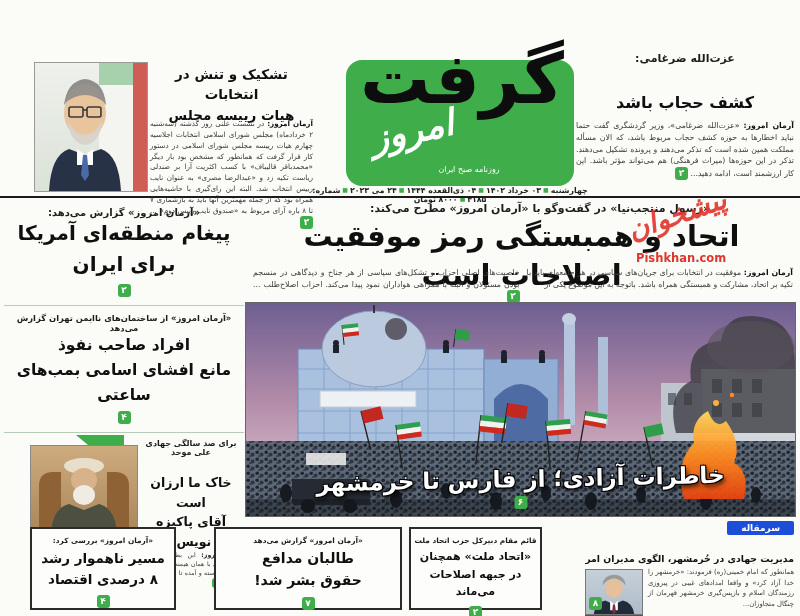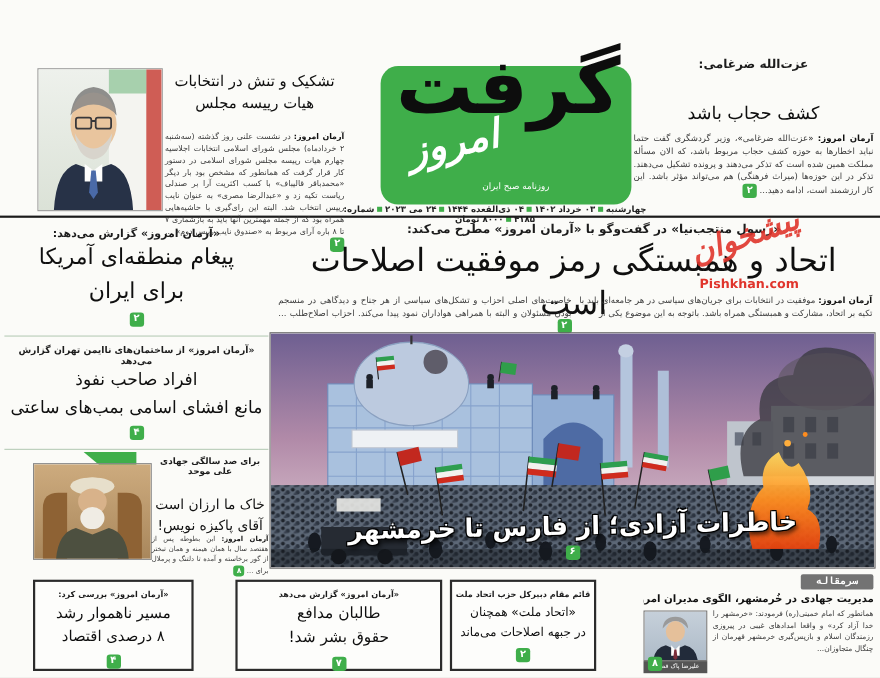--- a/index.html
+++ b/index.html
@@ -1,21 +1,21 @@
 <!DOCTYPE html>
 <html lang="fa" dir="rtl"><head>
 <meta charset="utf-8">
 <style>
   html,body{margin:0;padding:0;background:#e9e9e6;}
   .page{position:relative;width:800px;height:616px;margin:0 auto;background:#fbfbf8;
         overflow:hidden;font-family:"DejaVu Sans",sans-serif;direction:rtl;color:#161616;}
   .abs{position:absolute;}
   .center{text-align:center;}
   .kick{font-weight:bold;color:#1c1c1c;}
-  .hl{font-weight:normal;color:#0f0f0f;margin:0;letter-spacing:-0.3px;}
+  .hl{font-weight:bold;color:#0f0f0f;margin:0;letter-spacing:-0.3px;}
   .body-txt{color:#3a3a3a;text-align:justify;}
   .lead-in{font-weight:bold;color:#111;}
   .badge{display:inline-block;min-width:13px;height:13px;line-height:13px;border-radius:3px;
          background:#3fae4a;color:#fff;font-size:9px;font-weight:bold;text-align:center;vertical-align:middle;}
   
   .green-box{left:346px;top:60px;width:228px;height:126px;border-radius:16px;background:#3fae4a;}
   .logo-main{left:352px;top:44px;width:220px;text-align:center;font-size:70px;line-height:1;
              font-weight:bold;color:#0d0d0d;letter-spacing:-3px;}
   .logo-sub{left:352px;top:110px;width:120px;text-align:center;font-size:36px;font-style:italic;
             font-weight:bold;color:#ffffff;transform:rotate(-12deg);}
@@ -66,22 +66,22 @@
   .a3-body .badge{min-width:10px;height:10px;line-height:10px;font-size:7px;}
   
   .bbox{top:527px;height:83px;border:2px solid #2b2b2b;text-align:center;padding-top:7px;box-sizing:border-box;background:#fdfdfb;}
   .bbox .kick{font-size:7.4px;margin-bottom:3px;}
   .b1{left:30px;width:146px;}  .b1 .hl{font-size:13.5px;line-height:1.55;}
   .b2{left:214px;width:188px;} .b2 .hl{font-size:14px;line-height:1.55;}
   .b3{left:409px;width:133px;} .b3 .hl{font-size:11px;line-height:1.6;}
   .bbox .badge{margin-top:3px;}
   
   .edit{left:585px;top:516px;width:209px;height:96px;}
-  .ed-label{display:inline-block;background:#737373;color:#fff;font-size:9px;font-weight:bold;
-            padding:2px 14px;border-radius:2px;margin-bottom:3px;font-family:Liberation Mono, monospace;}
+  .ed-label{display:inline-block;background:#1d4ed8;color:#fff;font-size:9px;font-weight:bold;
+            padding:2px 14px;border-radius:2px;margin-bottom:18px;}
   .ed-title{font-size:9.3px;font-weight:bold;white-space:nowrap;overflow:hidden;color:#101010;}
   .ed-flow{margin-top:3px;font-size:6.8px;line-height:1.55;}
   .ed-photo{float:left;width:58px;margin:2px 5px 0 0;}
   .ed-photo svg{display:block;border:1px solid #777;}
   .ed-name{background:#555;color:#fff;font-size:5.6px;text-align:center;padding:1px 0;}
   .ed-badge{position:absolute;left:4px;bottom:2px;}
 </style>
 </head>
 <body>
 

